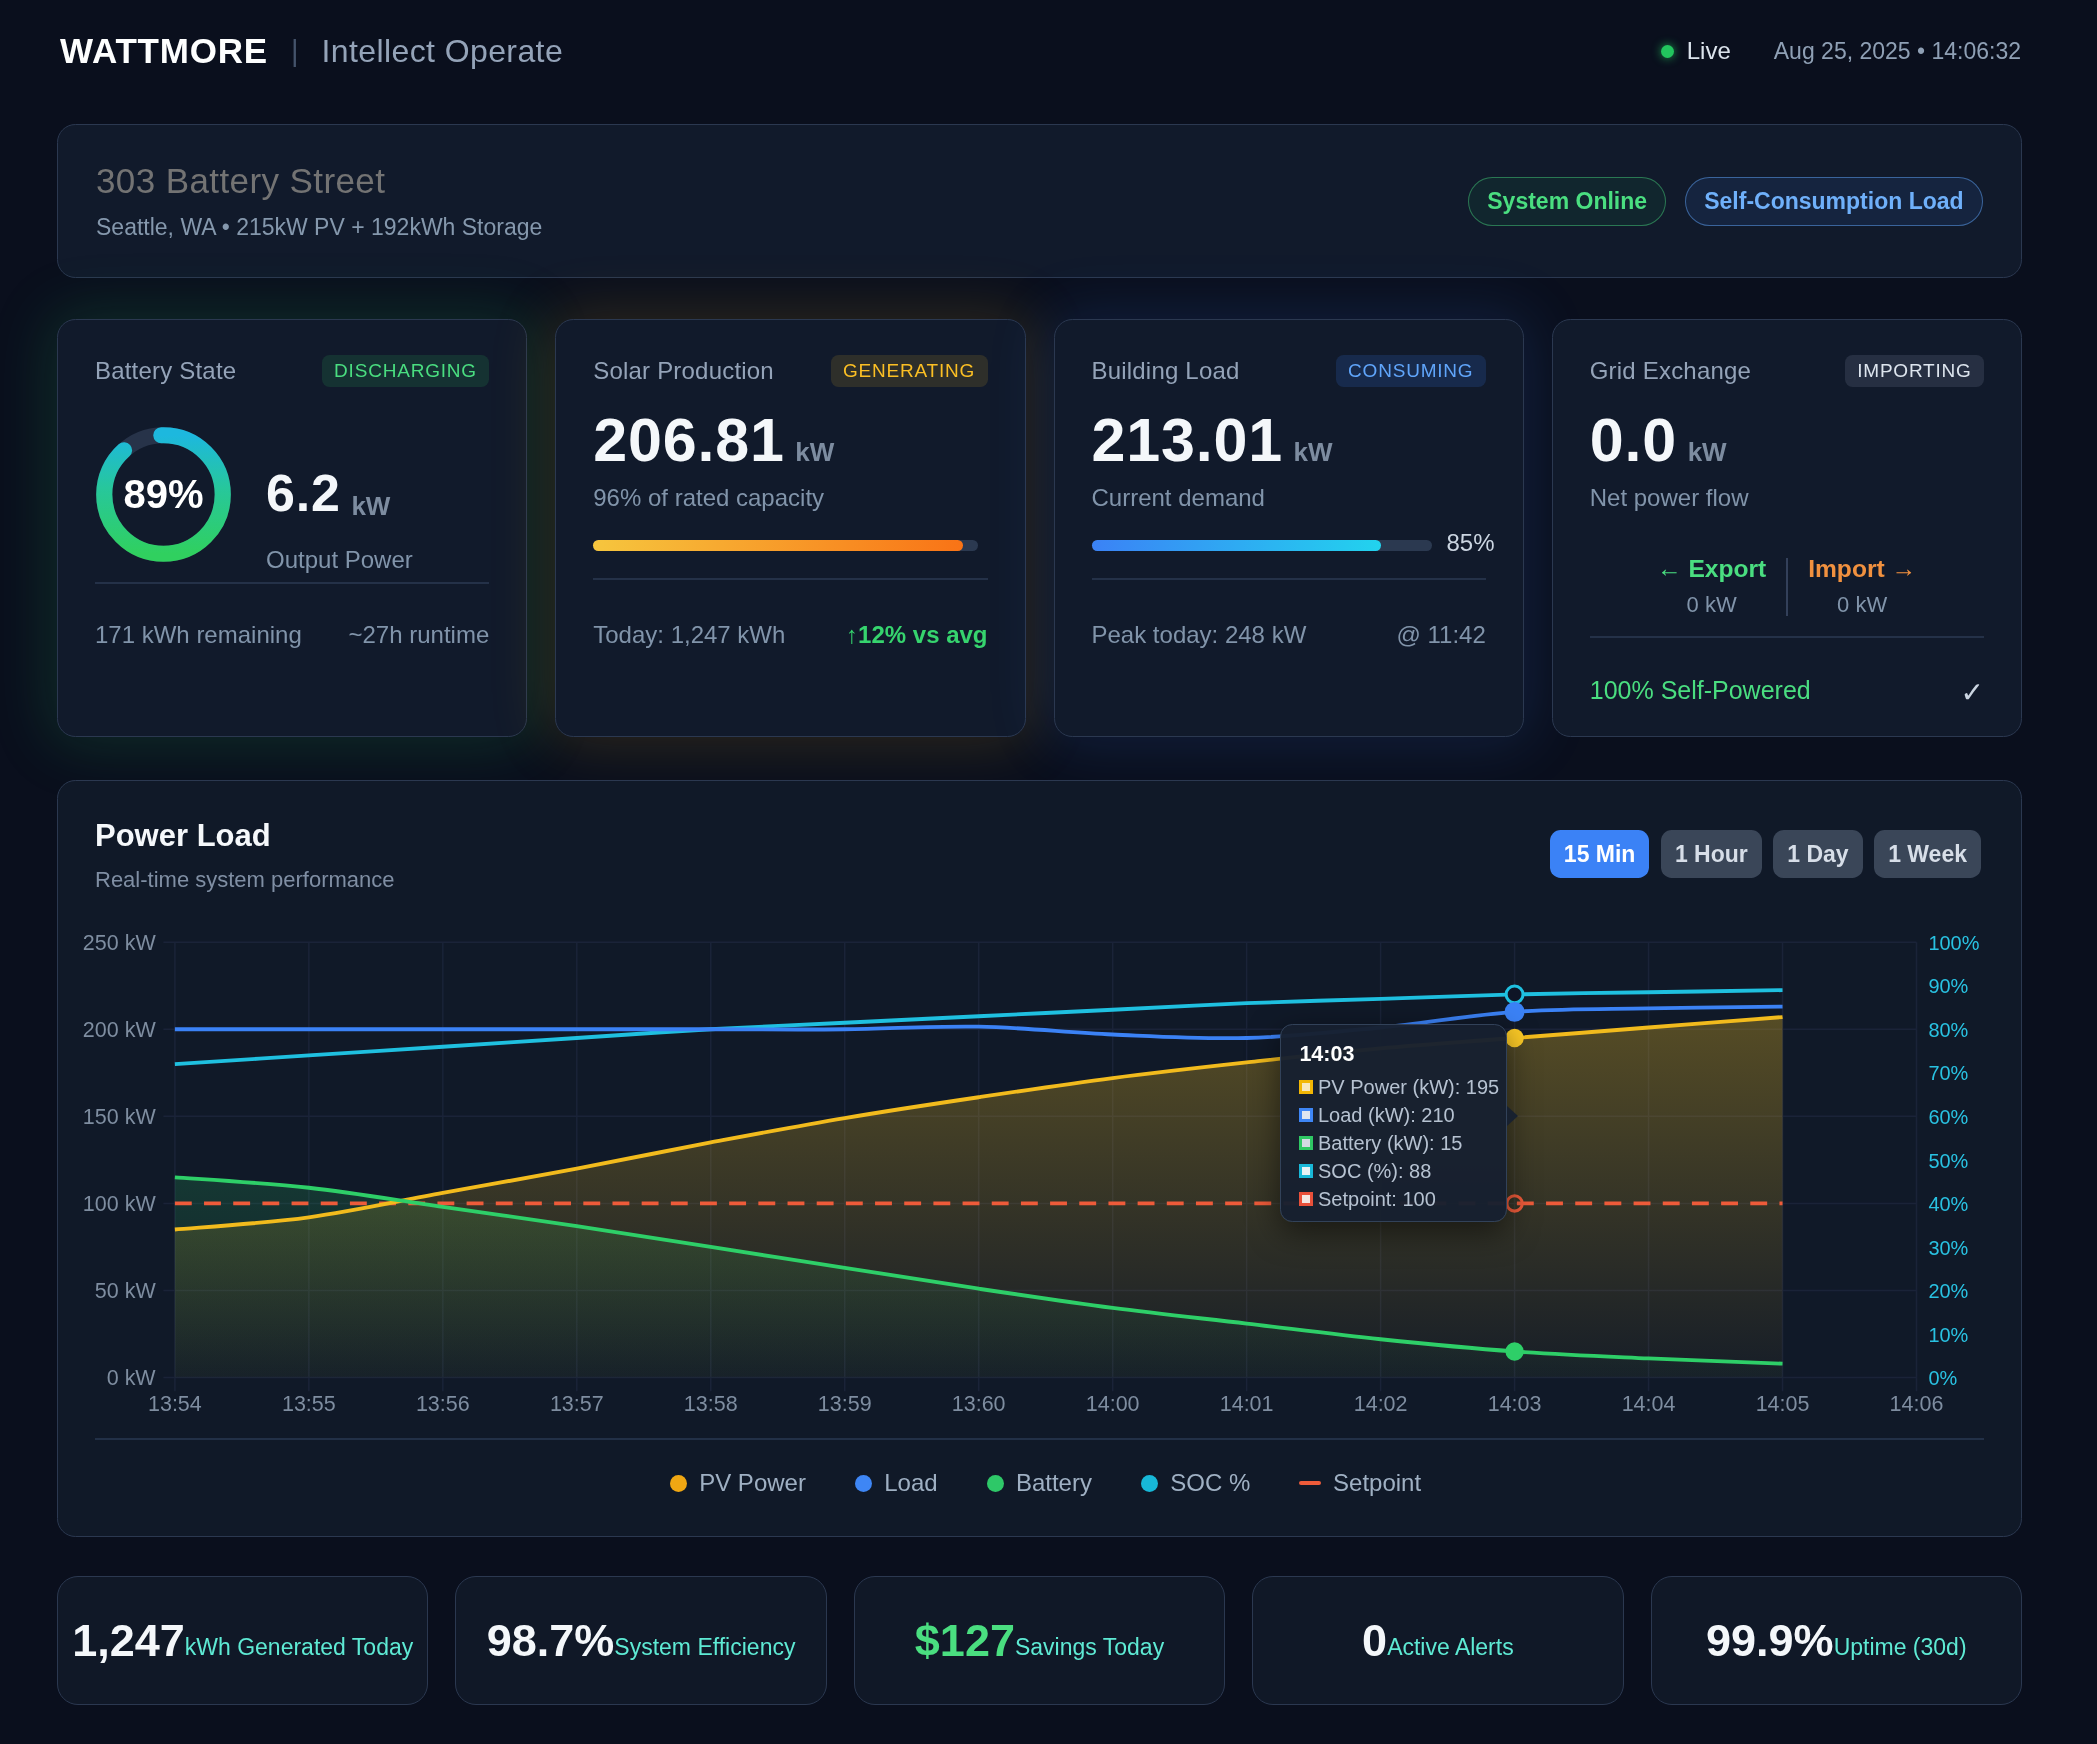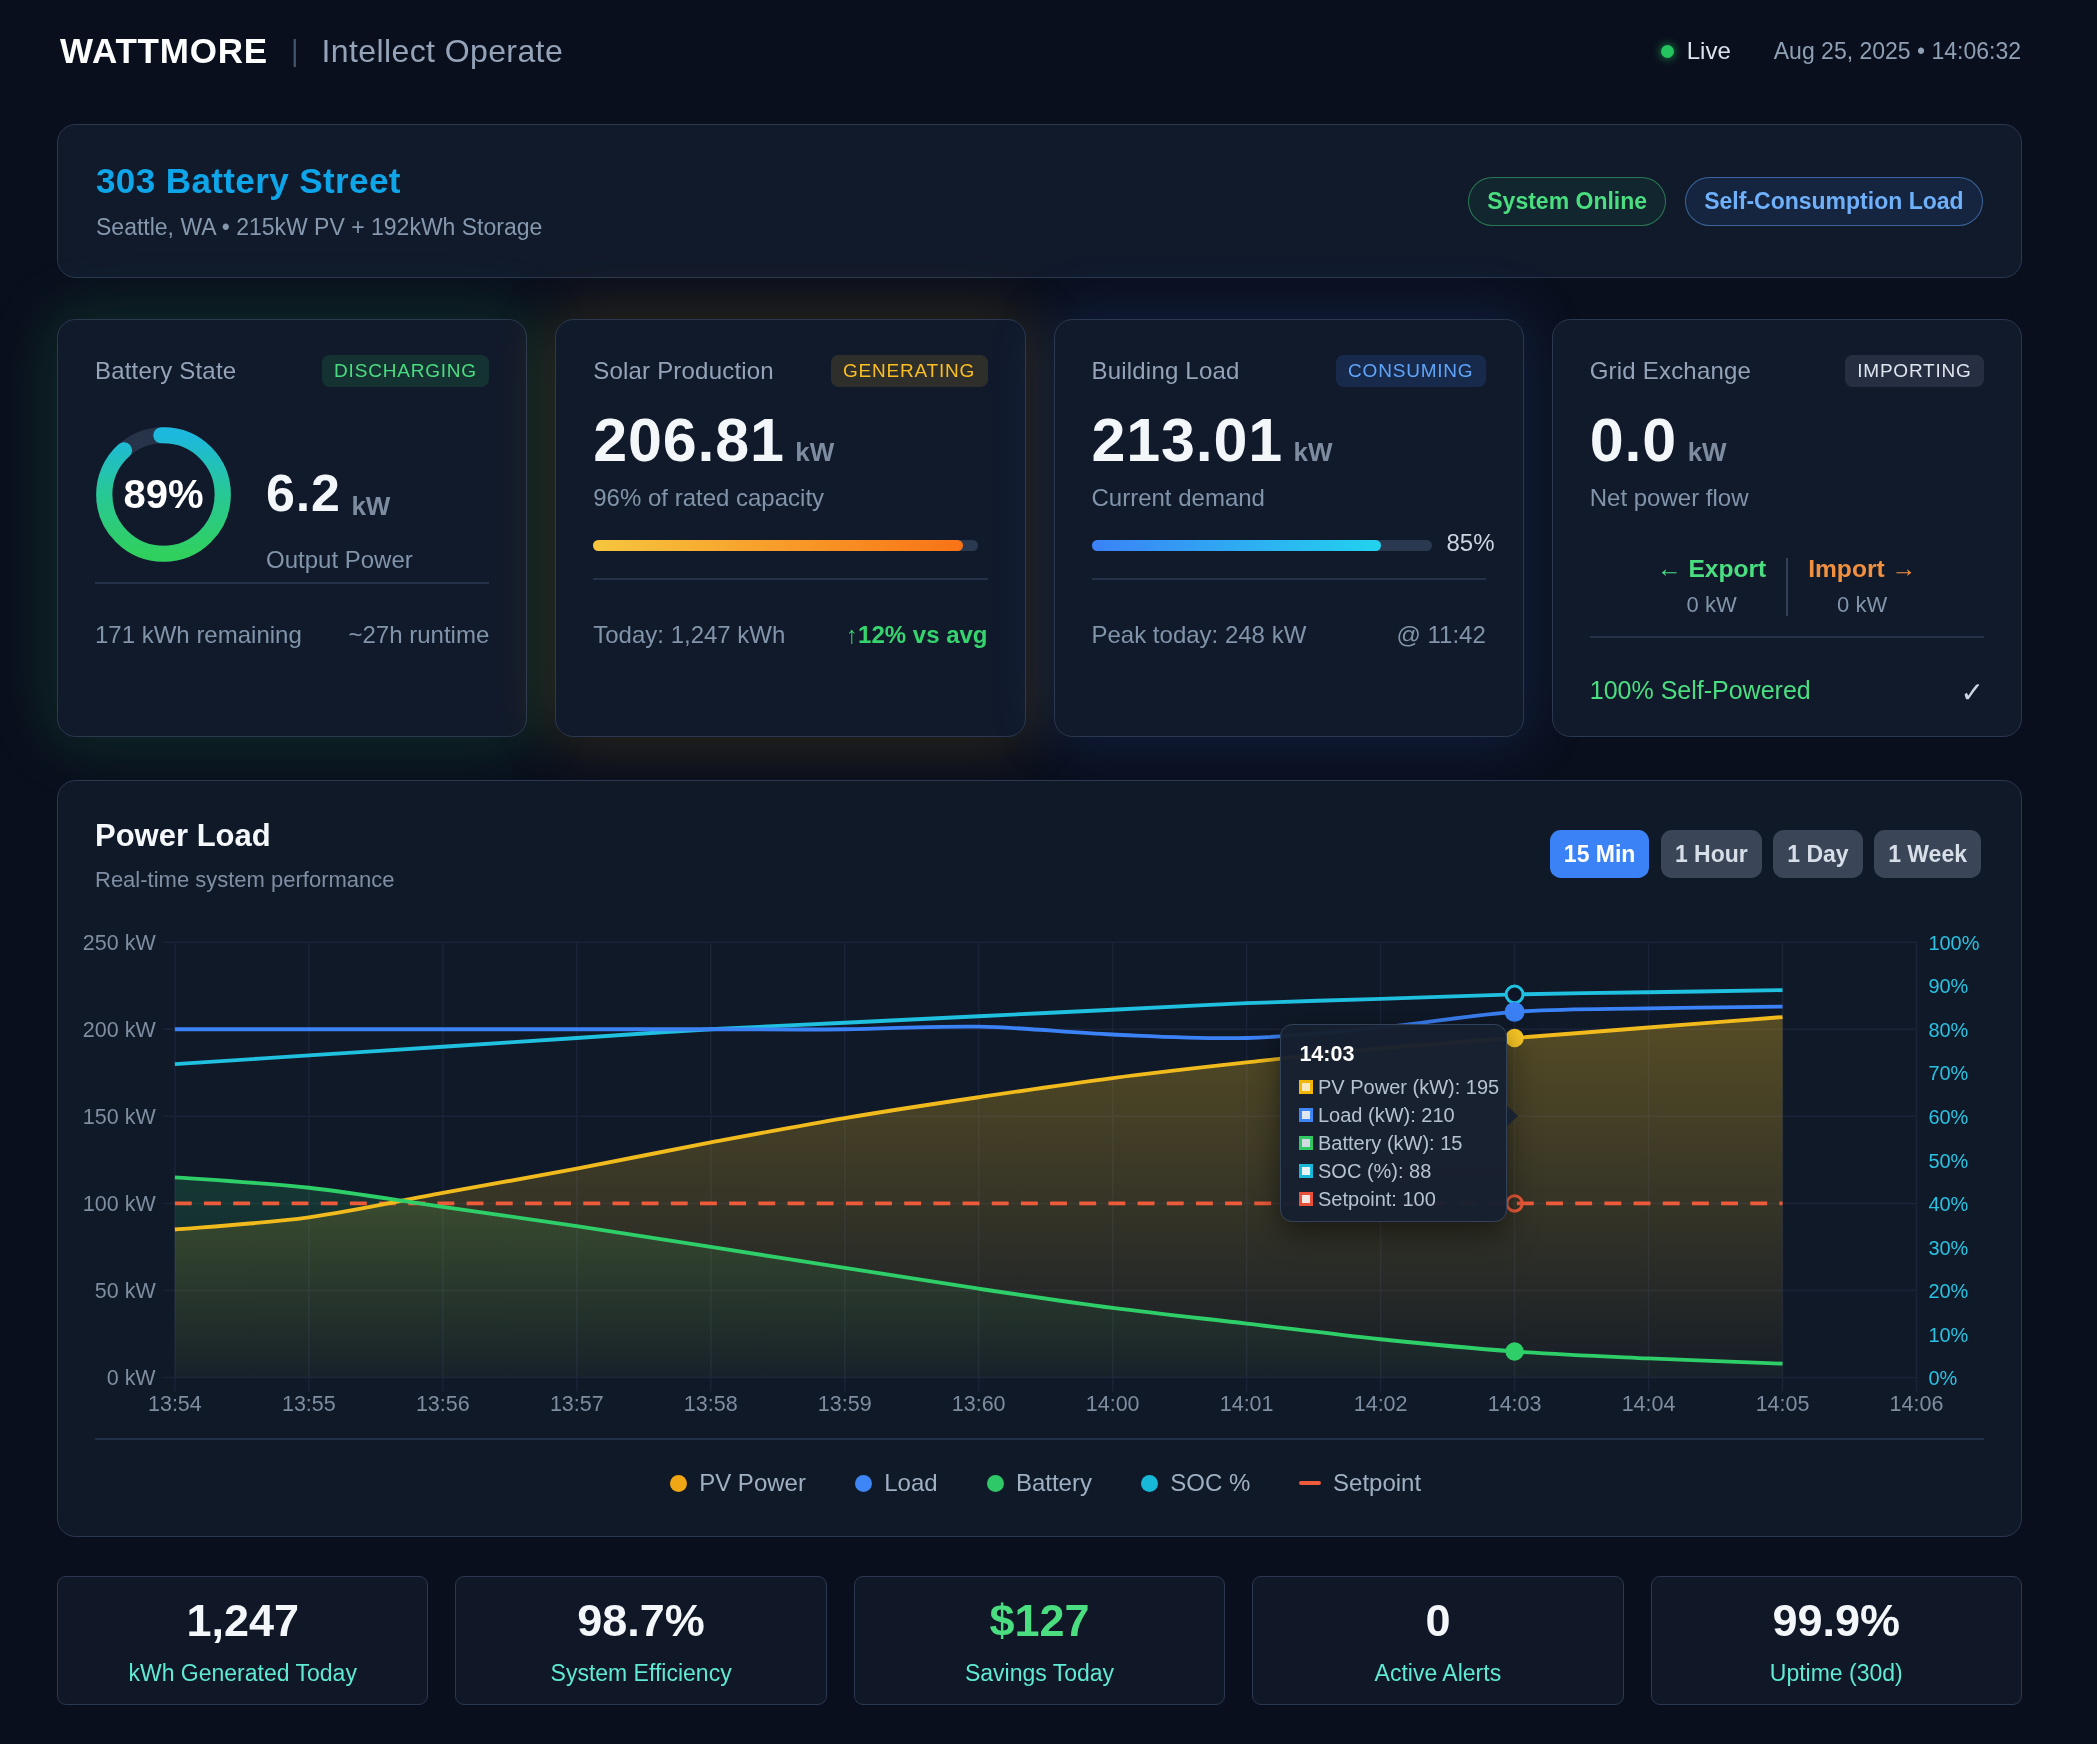--- a/index.html
+++ b/index.html
@@ -9,21 +9,21 @@
 .hdr{position:absolute;left:60px;top:28px;right:76px;height:46px;display:flex;align-items:center}
 .logo{font-size:35px;font-weight:bold;letter-spacing:0.8px;color:#fdfefe}
 .sep{color:#44536b;font-size:29px;margin:0 23px;font-weight:300}
 .subt{font-size:32px;color:#94a3b8;letter-spacing:0.4px}
 .hdr .sp{flex:1}
 .ldot{width:13px;height:13px;border-radius:50%;background:#22c55e;box-shadow:0 0 9.2px rgba(34,197,94,.8);margin-right:12.3px}
 .live{font-size:24px;color:#dbe3ec;margin-right:43px}
 .date{font-size:23px;color:#8fa0b5}
 
 .site{left:57px;top:124px;width:1965px;height:154px;display:flex;align-items:center;justify-content:space-between;padding:0 38px}
-.site h1{font-size:35px;font-weight:bold;color:#0ea5e9;margin-bottom:12.3px;letter-spacing:0.4px}
+.site h1{font-size:35px;font-weight:normal;color:#737373;margin-bottom:12.3px;letter-spacing:0.4px}
 .addr{font-size:23px;color:#8598ad}
 .pills{display:flex;gap:18.4px}
 .pill{height:49px;border-radius:25px;display:flex;align-items:center;padding:0 18.4px;font-size:23px;font-weight:bold}
 .pill.g{color:#4ade80;border:1.5px solid rgba(74,222,128,.45);background:rgba(34,197,94,.07)}
 .pill.b{color:#6fb0fa;border:1.5px solid rgba(96,165,250,.5);background:rgba(59,130,246,.1)}
 
 .stats{position:absolute;left:57px;top:319px;width:1965px;height:418px;display:grid;grid-template-columns:repeat(4,1fr);gap:28px}
 .scard{position:relative;background:#111a2b;border:1.5px solid #2b3850;border-radius:18.4px;padding:35px 37px}
 .scard.battery{box-shadow:0 0 61px 6.1px rgba(34,197,94,.17)}
 .scard.solar{box-shadow:0 0 61px 6.1px rgba(251,191,36,.15)}
@@ -73,21 +73,21 @@
 .ldot2{width:17px;height:17px;border-radius:50%}
 .ldash{width:21.5px;height:4.6px;border-radius:2.3px;background:#ee5b3a}
 
 .tip{position:absolute;left:1222px;top:243px;width:227px;height:198px;background:rgba(23,32,48,.97);border:0.8px solid #324259;border-radius:12.3px;padding:17px 18.4px;box-shadow:0 9.2px 31px rgba(0,0,0,.5)}
 .tip:after{content:"";position:absolute;right:-11.5px;top:81px;width:0;height:0;border-top:10.7px solid transparent;border-bottom:10.7px solid transparent;border-left:11.5px solid rgba(23,32,48,.96)}
 .tiptitle{font-size:21.5px;font-weight:bold;color:#fff;margin-bottom:6.1px}
 .tiprow{display:flex;align-items:center;height:28px;font-size:20px;color:#b6c2d1;white-space:nowrap}
 .tsq{width:14px;height:14px;margin-right:4.6px;flex:none}
 
 .bottom{position:absolute;left:57px;top:1576px;width:1965px;height:129px;display:grid;grid-template-columns:repeat(5,1fr);gap:27px}
-.bcard{background:#101827;border:1.5px solid #2b3850;border-radius:9px;display:flex;flex-direction:column;align-items:center;justify-content:center}
+.bcard{background:#101827;border:1.5px solid #2b3850;border-radius:21px;display:flex;flex-direction:row;align-items:center;justify-content:center}
 .bval{font-size:45px;font-weight:bold;color:#f4f7fa}
 .bval.green{color:#4ade80}
 .blab{font-size:23px;color:#5eead4;margin-top:13px}
 </style></head>
 <body>
 <div class="hdr">
   <span class="logo">WATTMORE</span>
     <span class="sep">|</span>
     <span class="subt">Intellect Operate</span>
   <span class="sp"></span>

